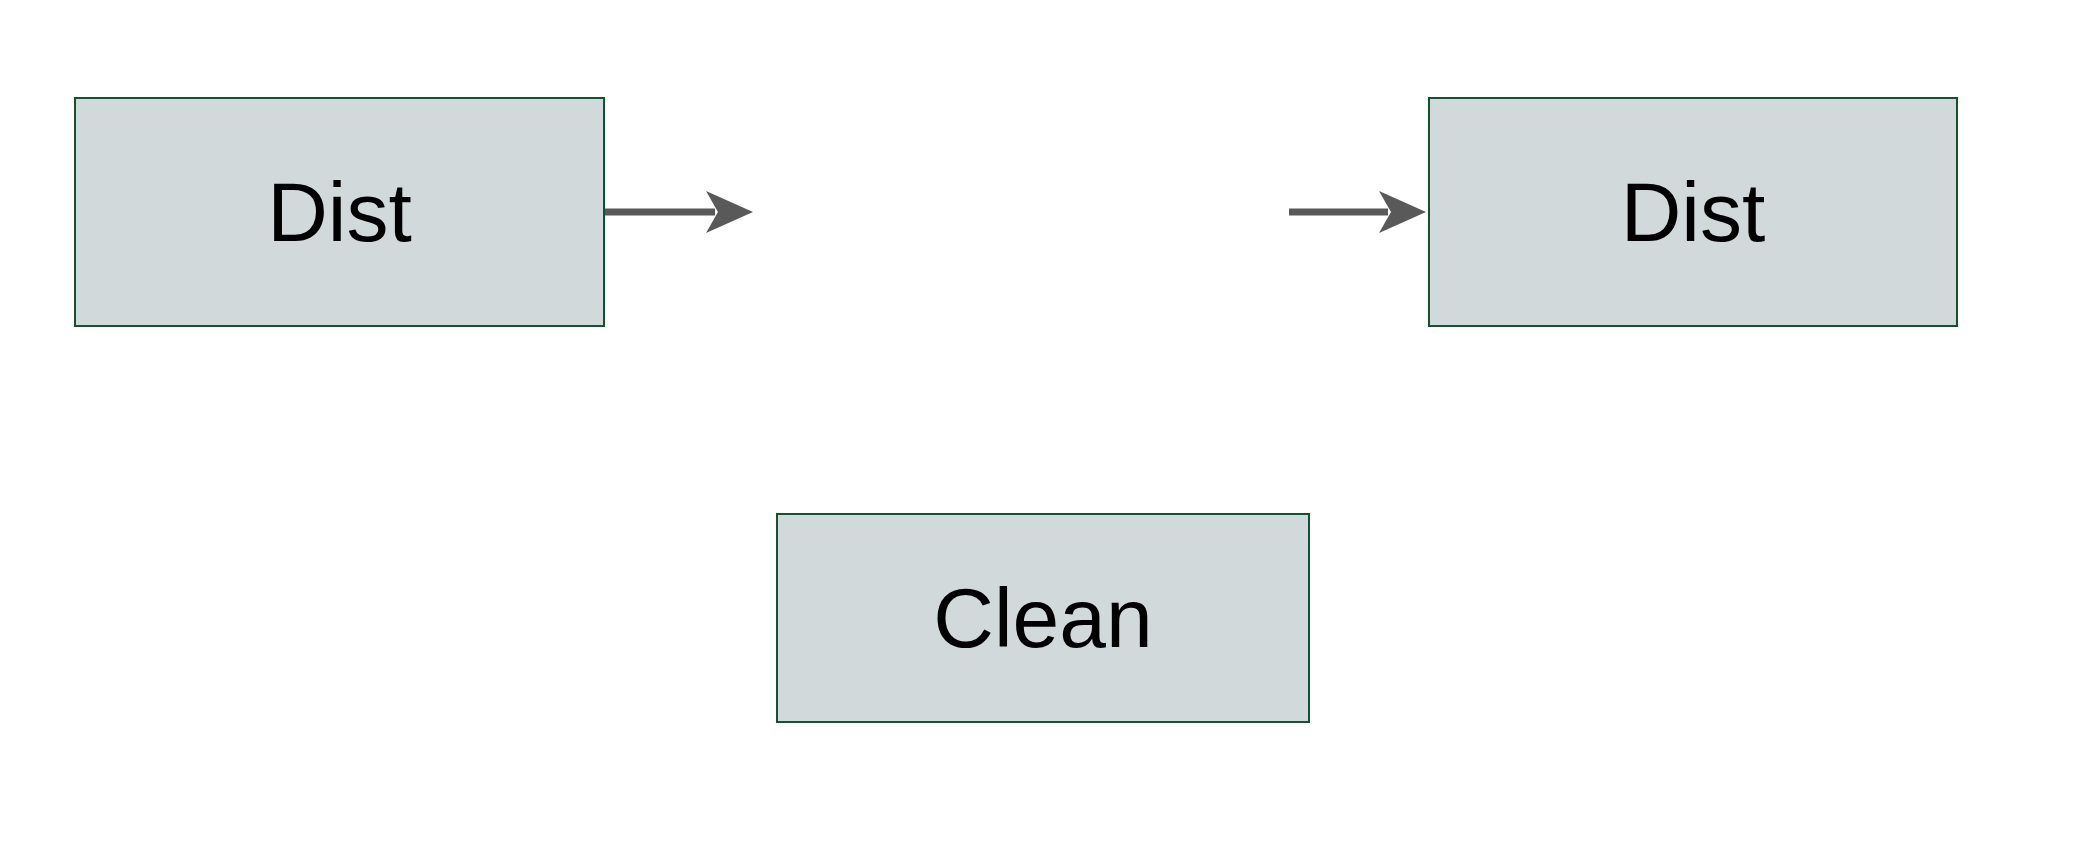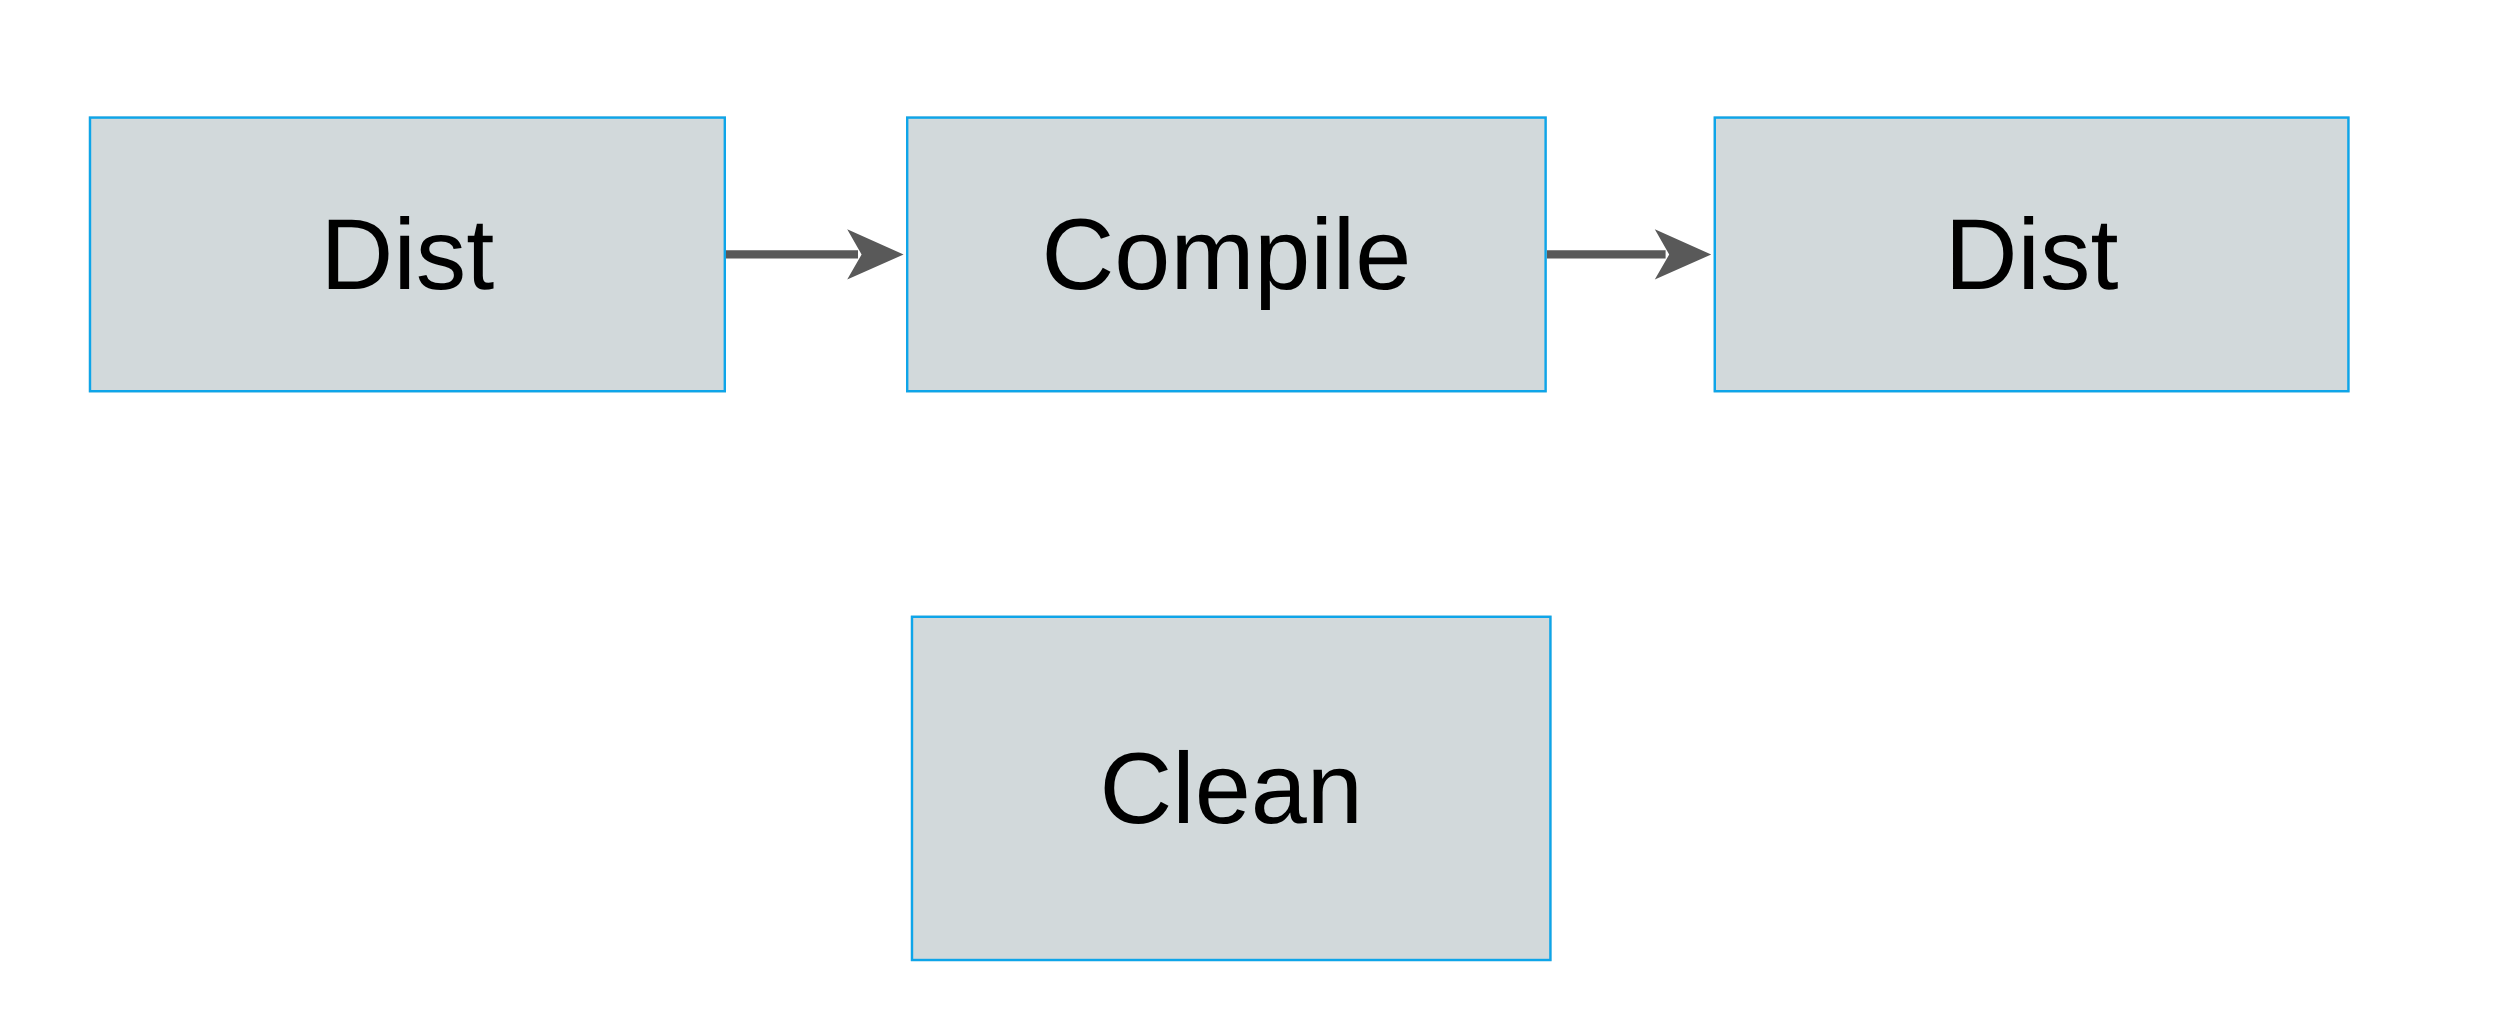--- a/index.html
+++ b/index.html
@@ -21,36 +21,36 @@
     top: 0;
     width: 2078px;
     height: 848px;
     pointer-events: none;
   }
   .edges-layer .edge { pointer-events: auto; }
   .node {
     position: absolute;
     box-sizing: border-box;
     background: #d2d9db;
-    border: 2px solid #0ea5e9;
+    border: 2px solid #14532d;
     display: flex;
     align-items: center;
     justify-content: center;
   }
   .node .node-label {
     font-size: 84px;
     line-height: 1;
     color: #000000;
     letter-spacing: 0px;
     white-space: nowrap;
   }
   .node-dist    { left: 74px;   top: 97px;  width: 531px; height: 230px; }
   .node-compile { left: 755px;  top: 97px;  width: 534px; height: 230px; }
   .node-init    { left: 1428px; top: 97px;  width: 530px; height: 230px; }
-  .node-clean   { left: 759px;  top: 513px; width: 534px; height: 288px; }
+  .node-clean   { left: 776px;  top: 513px; width: 534px; height: 210px; }
   .edge-shaft { stroke: #595959; stroke-width: 7; fill: none; }
   .edge-head  { fill: #595959; stroke: none; }
 </style>
 </head>
 <body>
 
 <div class="canvas">
 
   <svg class="edges-layer" viewBox="0 0 2078 848" xmlns="http://www.w3.org/2000/svg">
     <g class="edge">
@@ -60,23 +60,20 @@
     <g class="edge">
       <line class="edge-shaft" x1="1289" y1="212" x2="1388" y2="212"></line>
       <polygon class="edge-head" points="1426,212 1379,191 1391,212 1379,233"></polygon>
     </g>
   </svg>
 
   <div class="node node-dist">
     <span class="node-label">Dist</span>
   </div>
 
-  <div class="node node-compile">
-    <span class="node-label">Compile</span>
-  </div>
 
   <div class="node node-init">
     <span class="node-label">Dist</span>
   </div>
 
   <div class="node node-clean">
     <span class="node-label">Clean</span>
   </div>
 
 </div>

